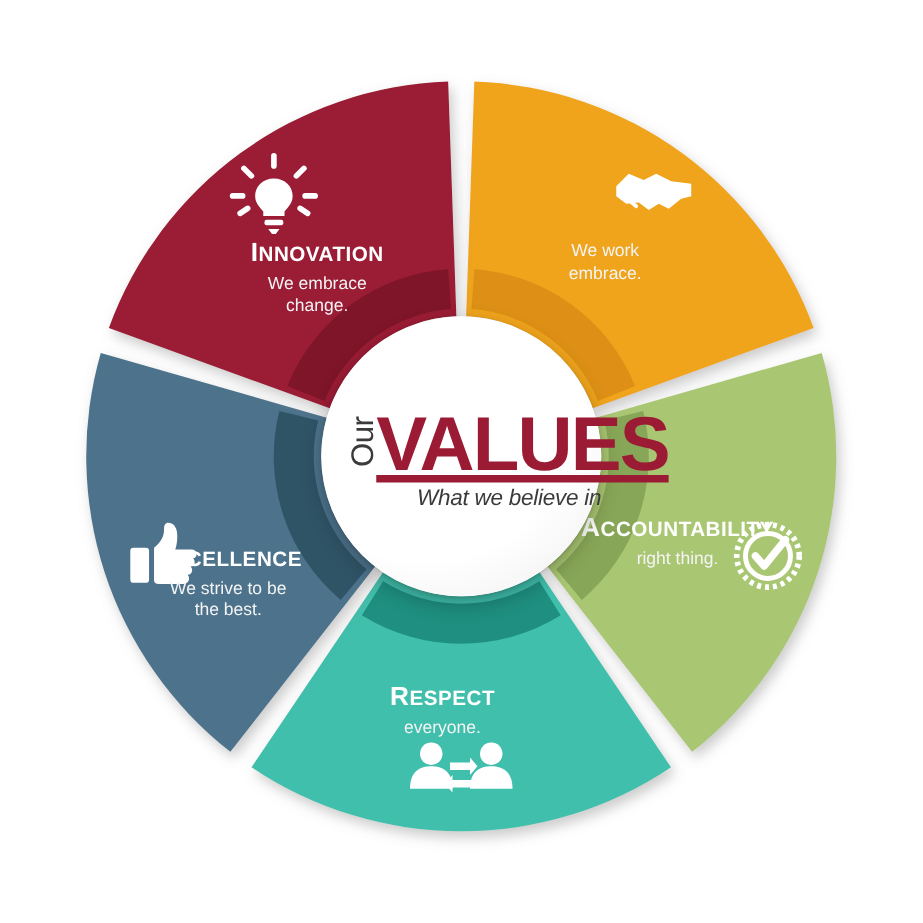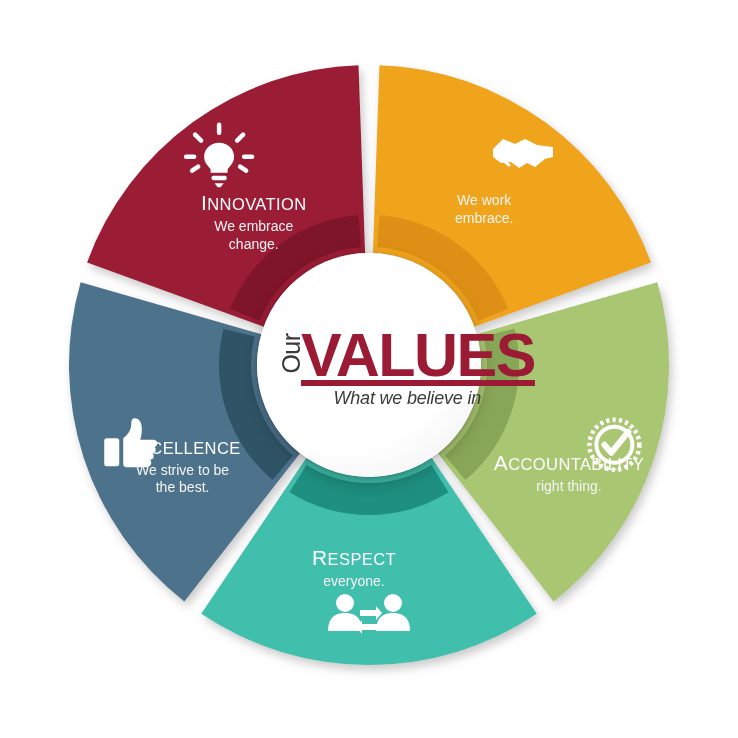--- a/index.html
+++ b/index.html
@@ -27,21 +27,21 @@
     height: 738px;
   }
   .seg-label {
     position: absolute;
     text-align: center;
     color: #ffffff;
     pointer-events: none;
     line-height: 1.0;
   }
   .seg-title {
-    font-weight: normal;
+    font-weight: bold;
     letter-spacing: 0.4px;
     white-space: nowrap;
     margin-bottom: 5px;
   }
   .seg-title .cap {
     font-size: 21px;
   }
   .seg-title .sc {
     font-size: 16.5px;
   }
@@ -175,21 +175,21 @@
           <line x1="27" y1="12" x2="21" y2="8" stroke="#ffffff" stroke-width="4.5" stroke-linecap="round"></line>
         </g>
       </g>
   </svg>
 
   <div id="labels-layer">
       <div class="seg-label" style="left: 374.206px; top: 192.433px; width: 220px;">
         <div class="seg-desc">We work</div>
         <div class="seg-desc">embrace.</div>
       </div>
-      <div class="seg-label" style="left: 459px; top: 411.567px; width: 220px; margin-top: 40px;">
+      <div class="seg-label" style="left: 432px; top: 411.567px; width: 220px;">
         <div class="seg-title"><span class="cap">A</span><span class="sc">CCOUNTABILITY</span></div>
         <div class="seg-desc">right thing.</div>
       </div>
       <div class="seg-label" style="left: 244px; top: 547px; width: 220px;">
         <div class="seg-title"><span class="cap">R</span><span class="sc">ESPECT</span></div>
         <div class="seg-desc">everyone.</div>
       </div>
       <div class="seg-label" style="left: 72.5929px; top: 411.567px; width: 220px; margin-top: 24px;">
         <div class="seg-title"><span class="cap">E</span><span class="sc">XCELLENCE</span></div>
         <div class="seg-desc">We strive to be</div>

